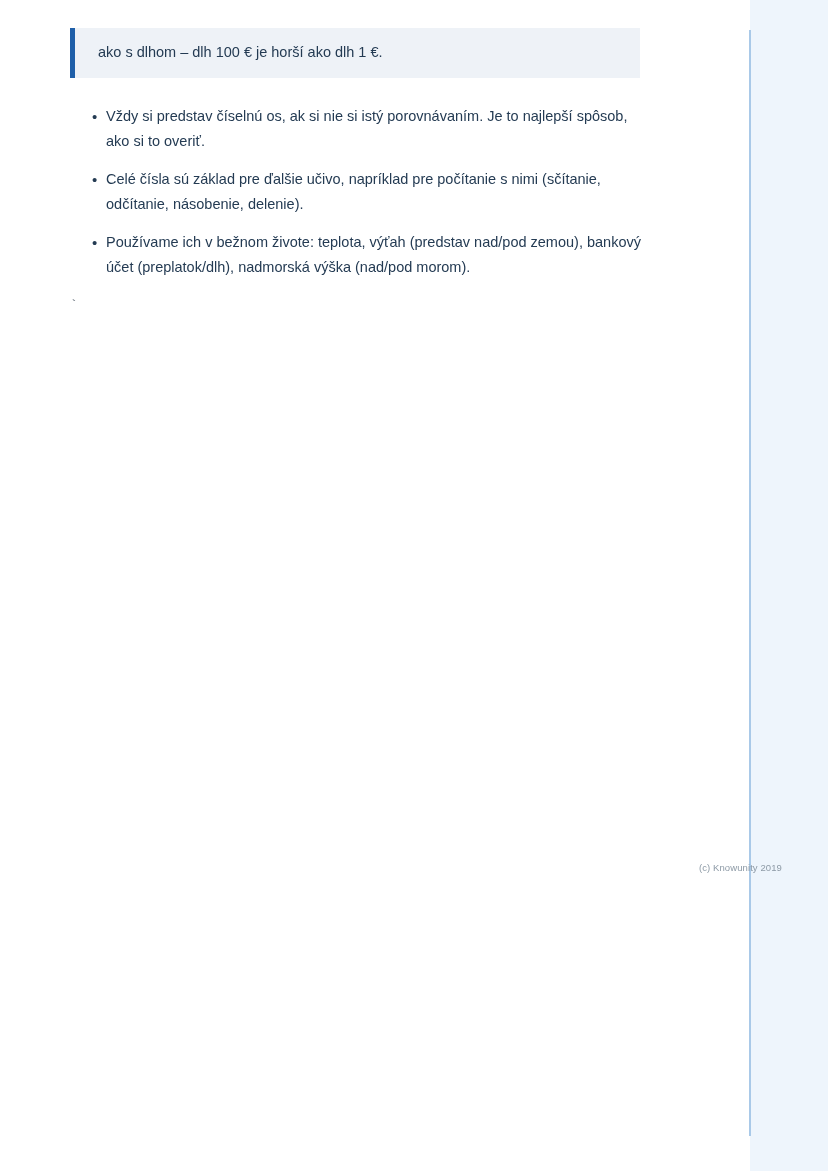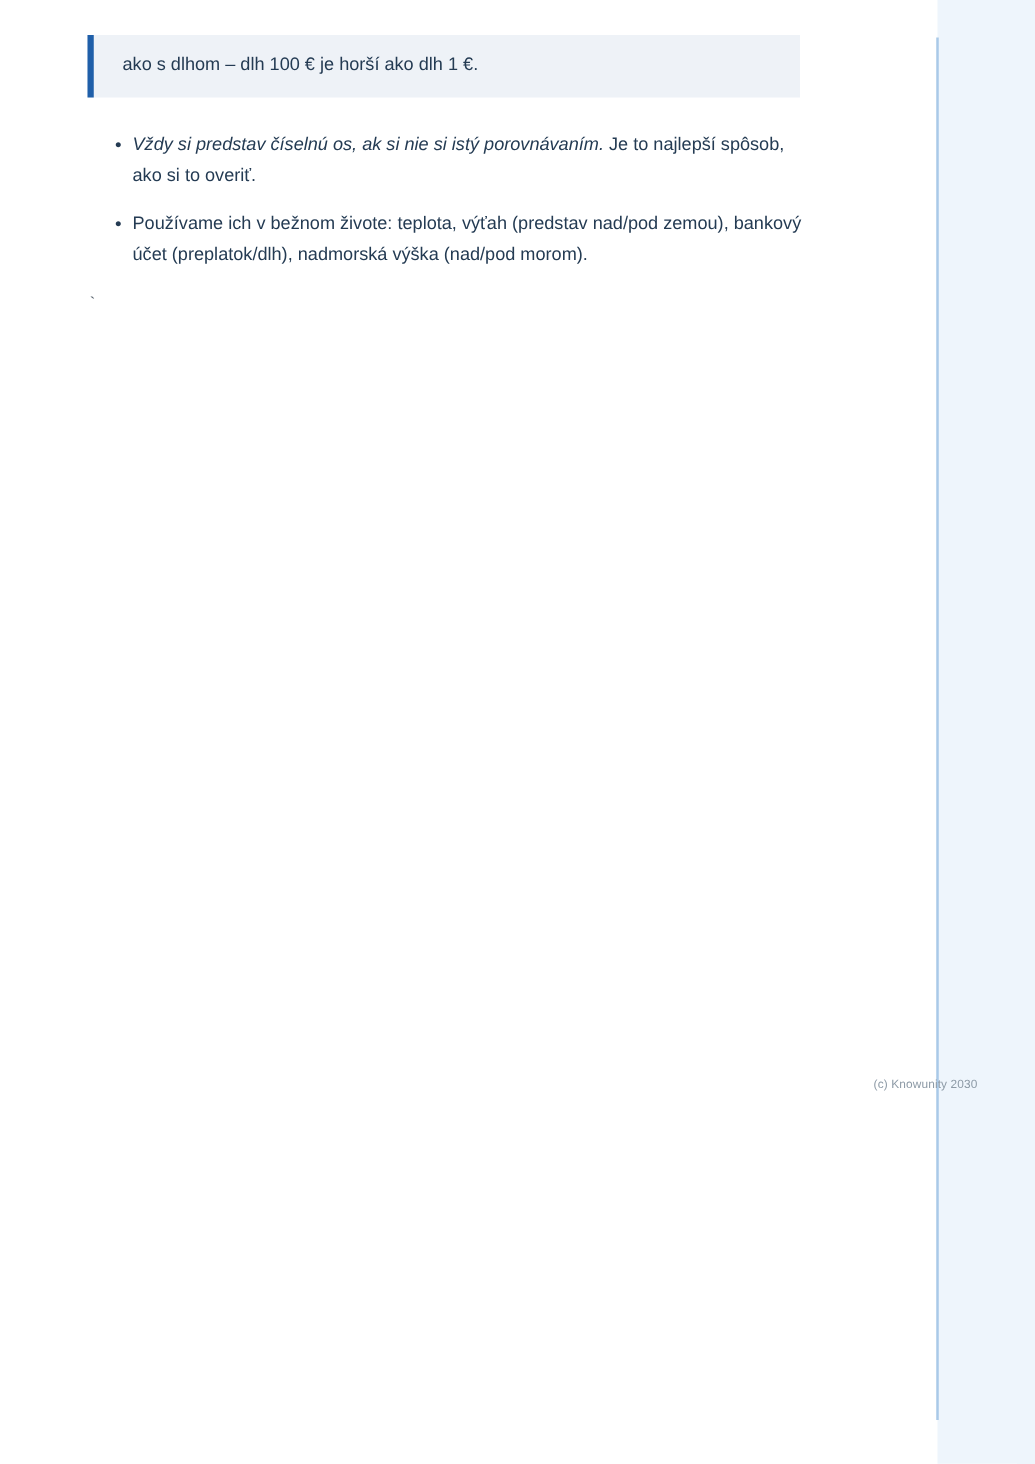--- a/index.html
+++ b/index.html
@@ -94,21 +94,20 @@
   ul.bullets li::before {
     content: "\2022";
     position: absolute;
     left: 0;
     top: 0;
     color: #243b53;
     font-size: 15px;
     line-height: 1.72;
   }
   .em {
-    font-style: italic;
   }
 
   
   .stray {
     margin-top: 18px;
     margin-left: 0px;
     font-size: 13px;
     color: #55606b;
     height: 14px;
     font-family: "Liberation Mono", monospace;
@@ -138,23 +137,26 @@
     <div class="callout">
       <div class="callout-bar"></div>
       <div class="callout-text">ako s dlhom – dlh 100 € je horší ako dlh 1 €.</div>
     </div>
 
     <ul class="bullets">
       <li>
         <span class="em">Vždy si predstav číselnú os, ak si nie si istý porovnávaním.</span><span> Je to najlepší spôsob, ako si to overiť.</span>
       </li>
       <li>
+        <span class="em"></span><span>Celé čísla sú základ pre ďalšie učivo, napríklad pre počítanie s nimi (sčítanie, odčítanie, násobenie, delenie).</span>
+      </li>
+      <li>
         <span class="em"></span><span>Používame ich v bežnom živote: teplota, výťah (predstav nad/pod zemou), bankový účet (preplatok/dlh), nadmorská výška (nad/pod morom).</span>
       </li>
     </ul>
 
     <div class="stray">`</div>
 
   </div>
 
-  <div class="footer-credit">(c) Knowunity 2030</div>
+  <div class="footer-credit">(c) Knowunity 2019</div>
 
 </div>
 
 </body></html>

